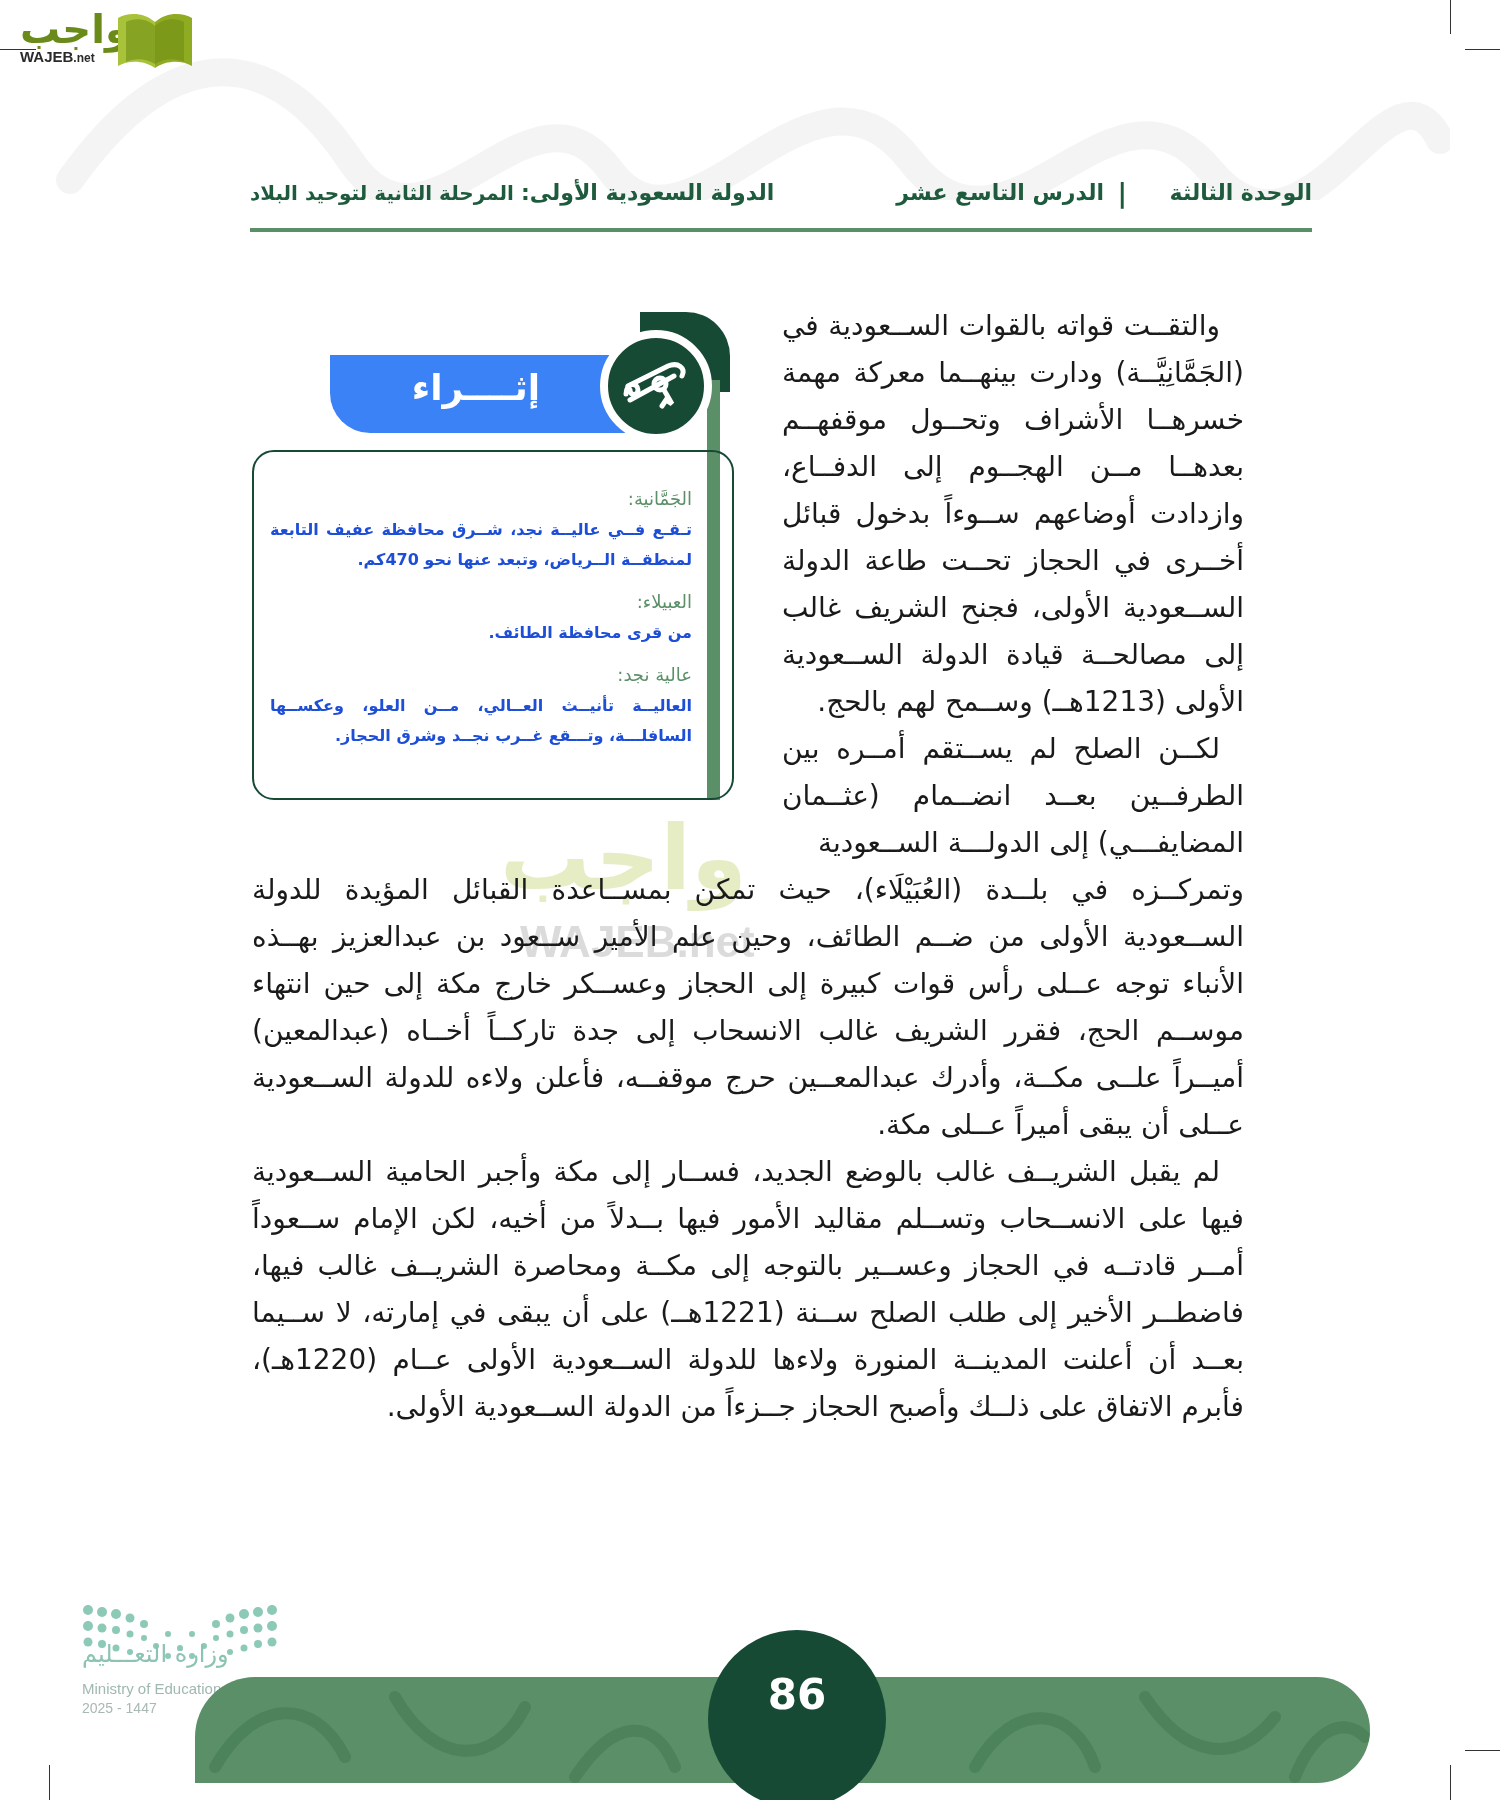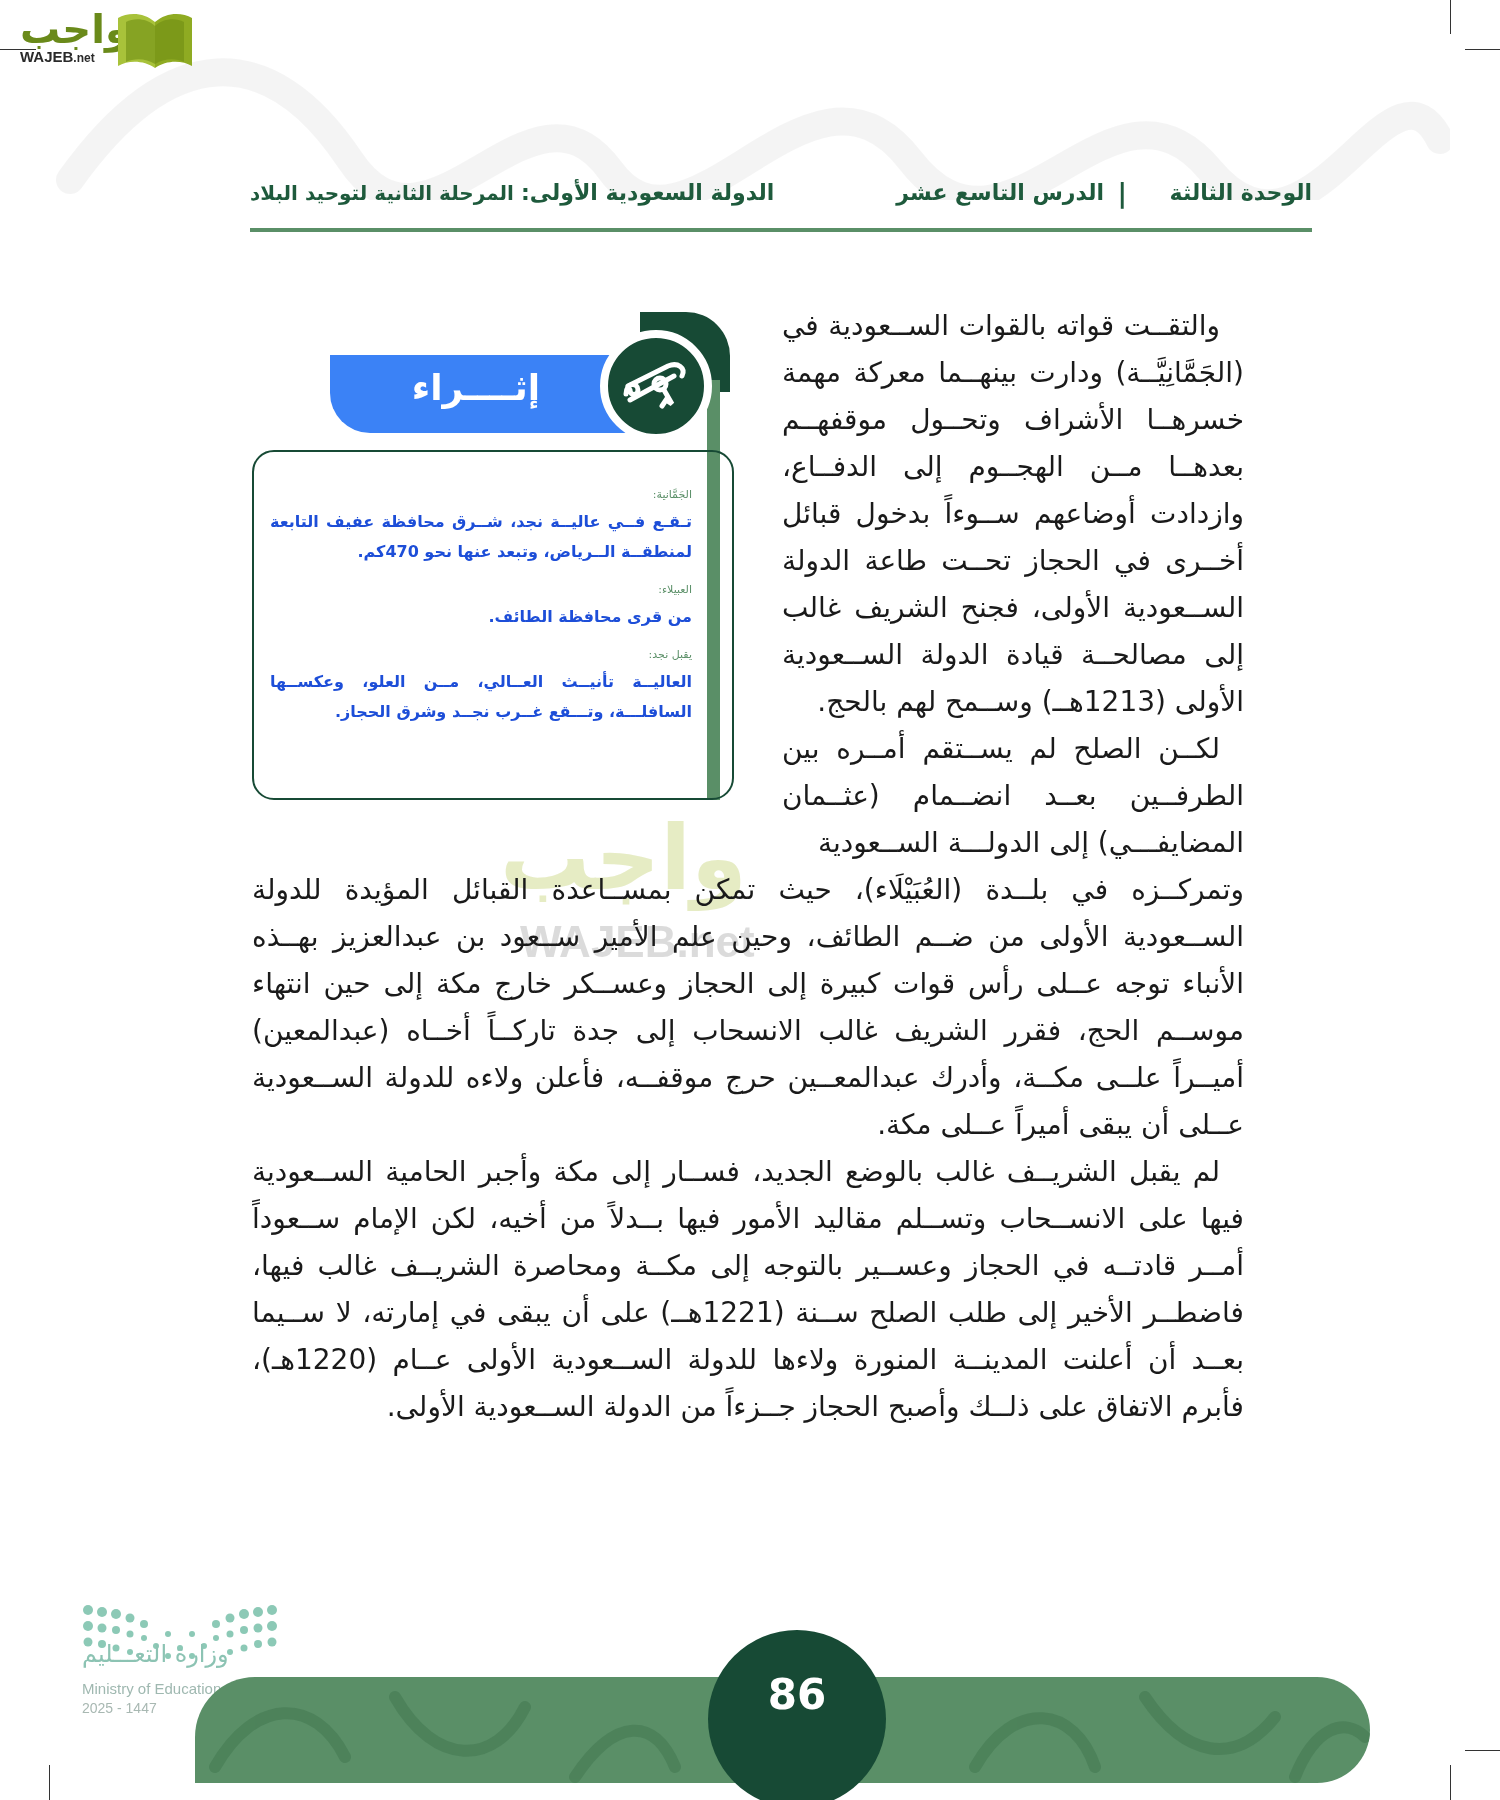--- a/index.html
+++ b/index.html
@@ -24,21 +24,21 @@
     .hdr-line { position:absolute; left:250px; top:228px; width:1062px; height:4px; background:#5a8f67; }
 
     
     .enr-tab { position:absolute; left:330px; top:355px; width:340px; height:78px; background:#3b82f6; border-radius:0 0 0 40px; }
     .enr-tab-label { position:absolute; right:130px; top:12px; font-size:36px; color:#ffffff; font-weight:bold; direction:rtl; font-family:"DejaVu Sans", sans-serif; }
     .enr-corner { position:absolute; left:640px; top:312px; width:90px; height:80px; background:#174a35; border-radius:0 44px 0 0; }
     .enr-vbar { position:absolute; left:707px; top:380px; width:13px; height:420px; background:#5a8f67; }
     .enr-circle { position:absolute; left:600px; top:330px; width:96px; height:96px; border-radius:50%; background:#174a35; border:8px solid #ffffff; }
     .enr-box { position:absolute; left:252px; top:450px; width:482px; height:350px; border:2.5px solid #174a35; border-radius:22px; box-sizing:border-box; }
     .enr-content { position:absolute; left:270px; top:488px; width:422px; direction:rtl; font-family:"DejaVu Sans", sans-serif; }
-    .enr-term { font-size:11px; color:#5a8f67; margin:0 0 6px 0; }
+    .enr-term { font-size:18px; color:#5a8f67; margin:0 0 6px 0; }
     .enr-def { font-size:16px; color:#1d4ed8; font-weight:bold; line-height:30px; text-align:justify; margin:0 0 16px 0; }
 
     
     .body-text { position:absolute; direction:rtl; font-family:"DejaVu Sans", sans-serif; color:#1a1a1a; font-size:28px; line-height:47px; text-align:justify; text-align-last:right; }
     .col-right { left:782px; top:302px; width:462px; }
     .full { left:252px; top:866px; width:992px; }
     .body-text p { margin:0; }
     .ind { text-indent:24px; }
 
     
@@ -105,21 +105,21 @@
         <path d="M56,52 L64,66 L58,62 L54,68"></path>
       </g>
     </svg>
   </div>
   <div class="enr-box"></div>
   <div class="enr-content">
     <div class="enr-term">الجَمَّانية:</div>
     <div class="enr-def">تـقـع فــي عاليــة نجد، شــرق محافظة عفيف التابعة لمنطقــة الــرياض، وتبعد عنها نحو 470كم.</div>
     <div class="enr-term">العبيلاء:</div>
     <div class="enr-def">من قرى محافظة الطائف.</div>
-    <div class="enr-term">يقبل نجد:</div>
+    <div class="enr-term">عالية نجد:</div>
     <div class="enr-def">العاليــة تأنيــث العــالي، مــن العلو، وعكســها السافلـــة، وتـــقع غــرب نجــد وشرق الحجاز.</div>
   </div>
 
   <div class="cwm">
     <div class="cwm-ar">واجب</div>
     <div class="cwm-en"><span>WAJEB</span><span>.net</span></div>
   </div>
 
   <div class="body-text col-right">
     <p class="ind">والتقــت قواته بالقوات الســعودية في (الجَمَّانِيَّــة) ودارت بينهــما معركة مهمة خسرهــا الأشراف وتحــول موقفهــم بعدهــا مــن الهجــوم إلى الدفــاع، وازدادت أوضاعهم ســوءاً بدخول قبائل أخــرى في الحجاز تحــت طاعة الدولة الســعودية الأولى، فجنح الشريف غالب إلى مصالحــة قيادة الدولة الســعودية الأولى (1213هــ) وســمح لهم بالحج.</p>

